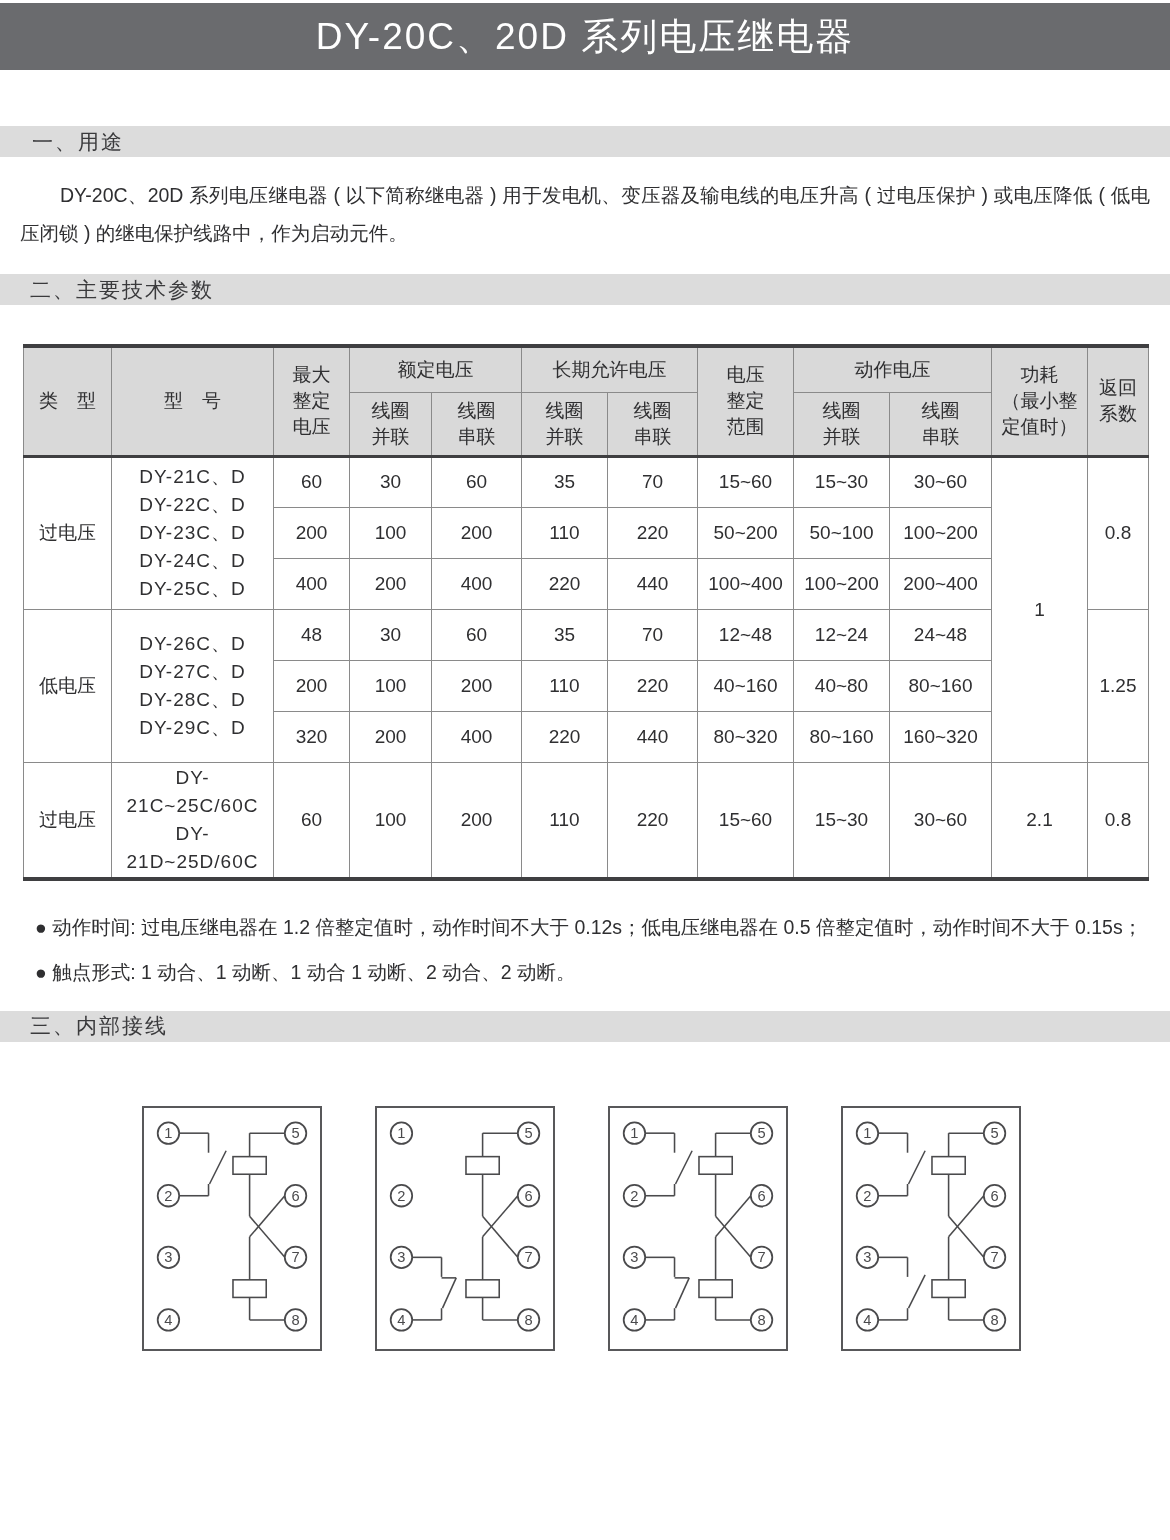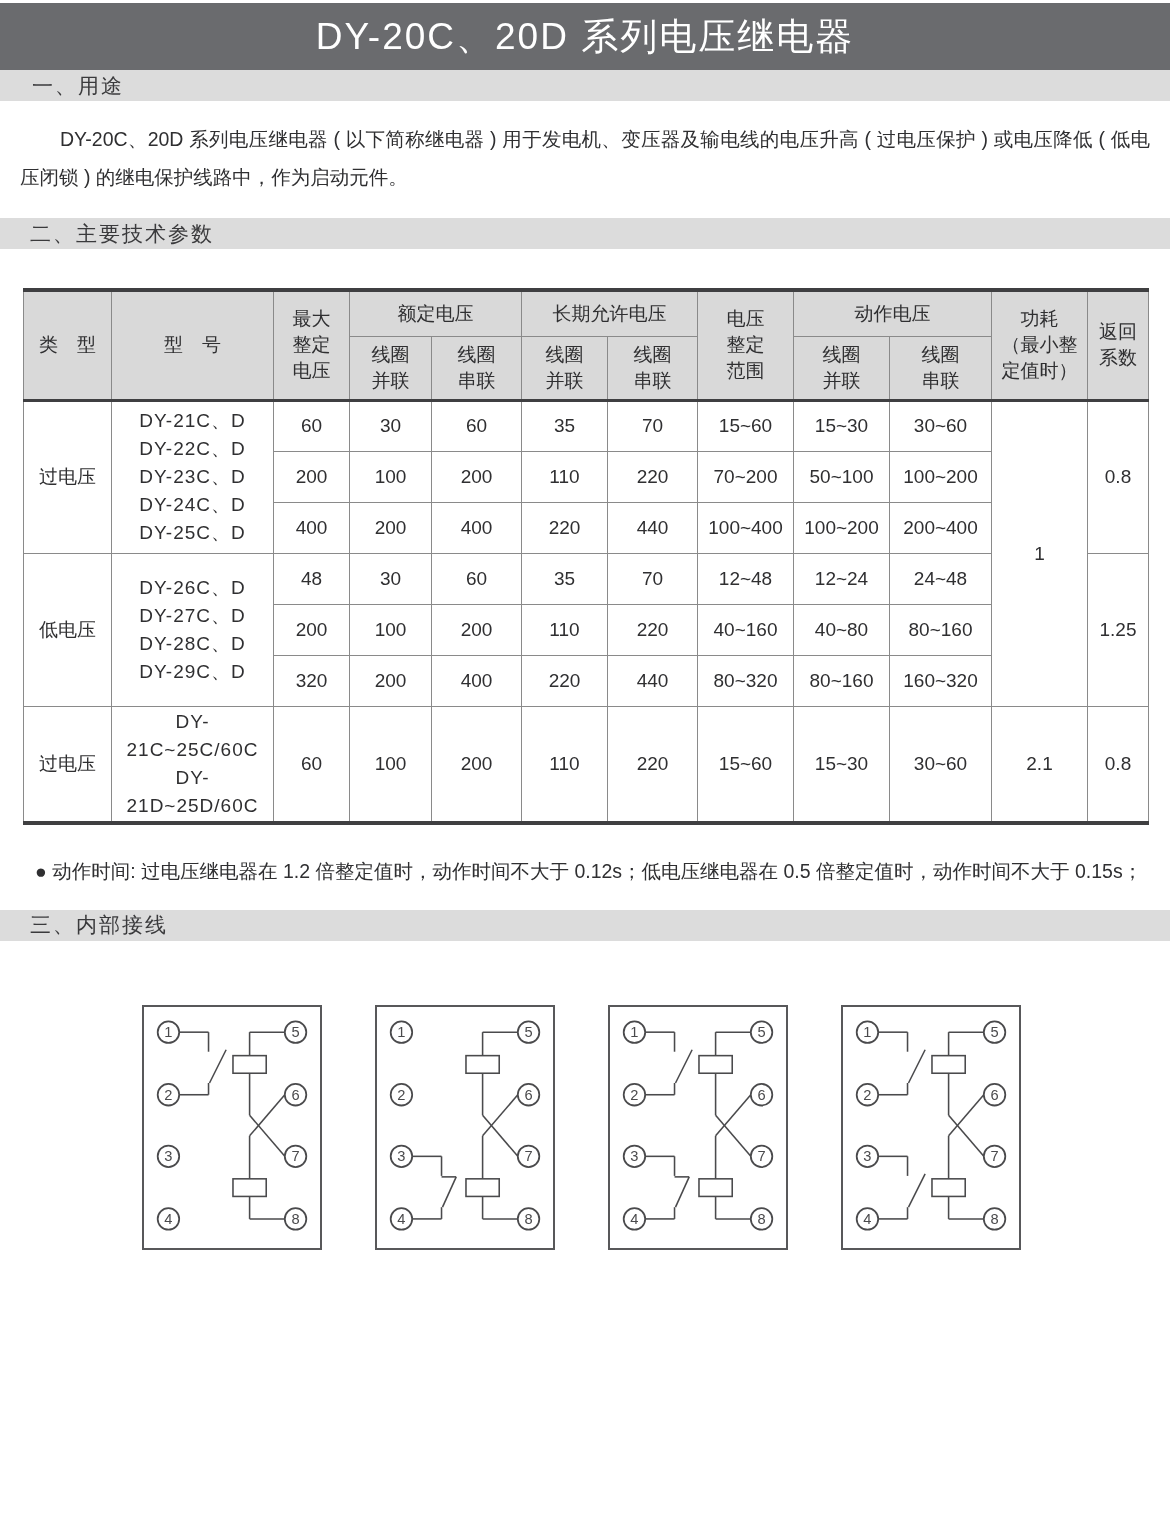--- a/index.html
+++ b/index.html
@@ -11,21 +11,21 @@
   body{width:1170px;height:1540px;background:#ffffff;overflow:hidden;
        font-family:"Liberation Sans","DejaVu Sans",sans-serif;color:var(--text);}
   .page{position:relative;width:1170px;height:1540px;background:#fff;}
 
   .banner{margin-top:3px;height:67px;background:var(--banner-bg);
           display:flex;align-items:center;justify-content:center;}
   .banner h1{color:var(--banner-text);font-size:37px;font-weight:normal;letter-spacing:2px;}
 
   .section-bar{height:31px;background:var(--bar-bg);display:flex;align-items:center;
                padding-left:30px;font-size:21px;color:#3a3a3c;letter-spacing:2px;}
-  .bar-purpose{padding-left:32px;}
+  .bar-purpose{margin-top:56px;padding-left:32px;}
   .bar-params{margin-top:22px;}
   .bar-wiring{margin-top:20px;}
 
   .para{margin:19px 20px 0 20px;font-size:19.5px;line-height:38px;
         text-indent:40px;text-align:justify;}
 
   table{border-collapse:collapse;table-layout:fixed;width:1125px;margin:39px 0 0 23px;
         border-top:4px solid var(--frame);border-bottom:4px solid var(--frame);
         border-left:1px solid var(--line);border-right:1px solid var(--line);}
   th,td{border:1px solid var(--line);text-align:center;vertical-align:middle;
@@ -134,21 +134,21 @@
         <td>30~60</td>
         <td rowspan="6">1</td>
         <td rowspan="3">0.8</td>
       </tr>
       <tr>
         <td>200</td>
         <td>100</td>
         <td>200</td>
         <td>110</td>
         <td>220</td>
-        <td>70~200</td>
+        <td>50~200</td>
         <td>50~100</td>
         <td>100~200</td>
       </tr>
       <tr>
         <td>400</td>
         <td>200</td>
         <td>400</td>
         <td>220</td>
         <td>440</td>
         <td>100~400</td>
@@ -204,20 +204,21 @@
         <td>15~30</td>
         <td>30~60</td>
         <td>2.1</td>
         <td>0.8</td>
       </tr>
     </tbody>
   </table>
 
   <ul class="notes">
     <li>● 动作时间: 过电压继电器在 1.2 倍整定值时，动作时间不大于 0.12s；低电压继电器在 0.5 倍整定值时，动作时间不大于 0.15s；</li>
+    <li>● 触点形式: 1 动合、1 动断、1 动合 1 动断、2 动合、2 动断。</li>
   </ul>
 
   <div class="section-bar bar-wiring">三、内部接线</div>
 
   <div class="diagrams">
     <figure>
       <div class="diag-box">
           <svg viewBox="0 0 180 245">
             <line x1="36" y1="25" x2="66" y2="25"></line>
             <line x1="66" y1="25" x2="66" y2="45"></line>

